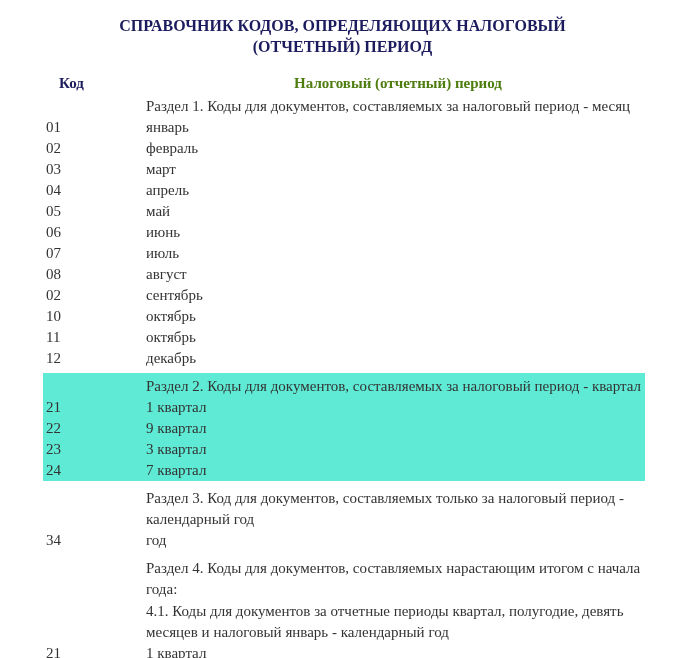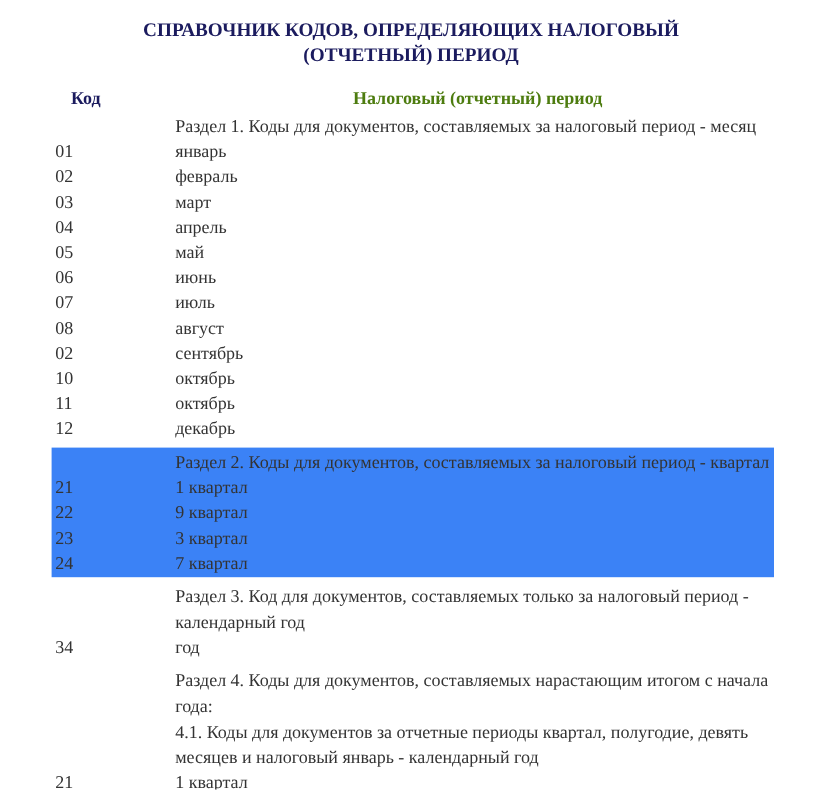--- a/index.html
+++ b/index.html
@@ -62,21 +62,21 @@
     color: #4d7c0f;
   }
   .section {
     margin-top: 7px;
     font-family: Liberation Serif, serif;
   }
   .section:first-child {
     margin-top: 2px;
   }
   .section.highlighted {
-    background: #3b82f6;
+    background: #5eead4;
     margin: 4px 5px 0 8px;
     padding: 3px 0 0 0;
   }
   .section.highlighted .cell-code {
     width: 65px;
     padding-left: 3px;
   }
   .section-subheading {
     margin-top: 1px;
     align-items: flex-end;

